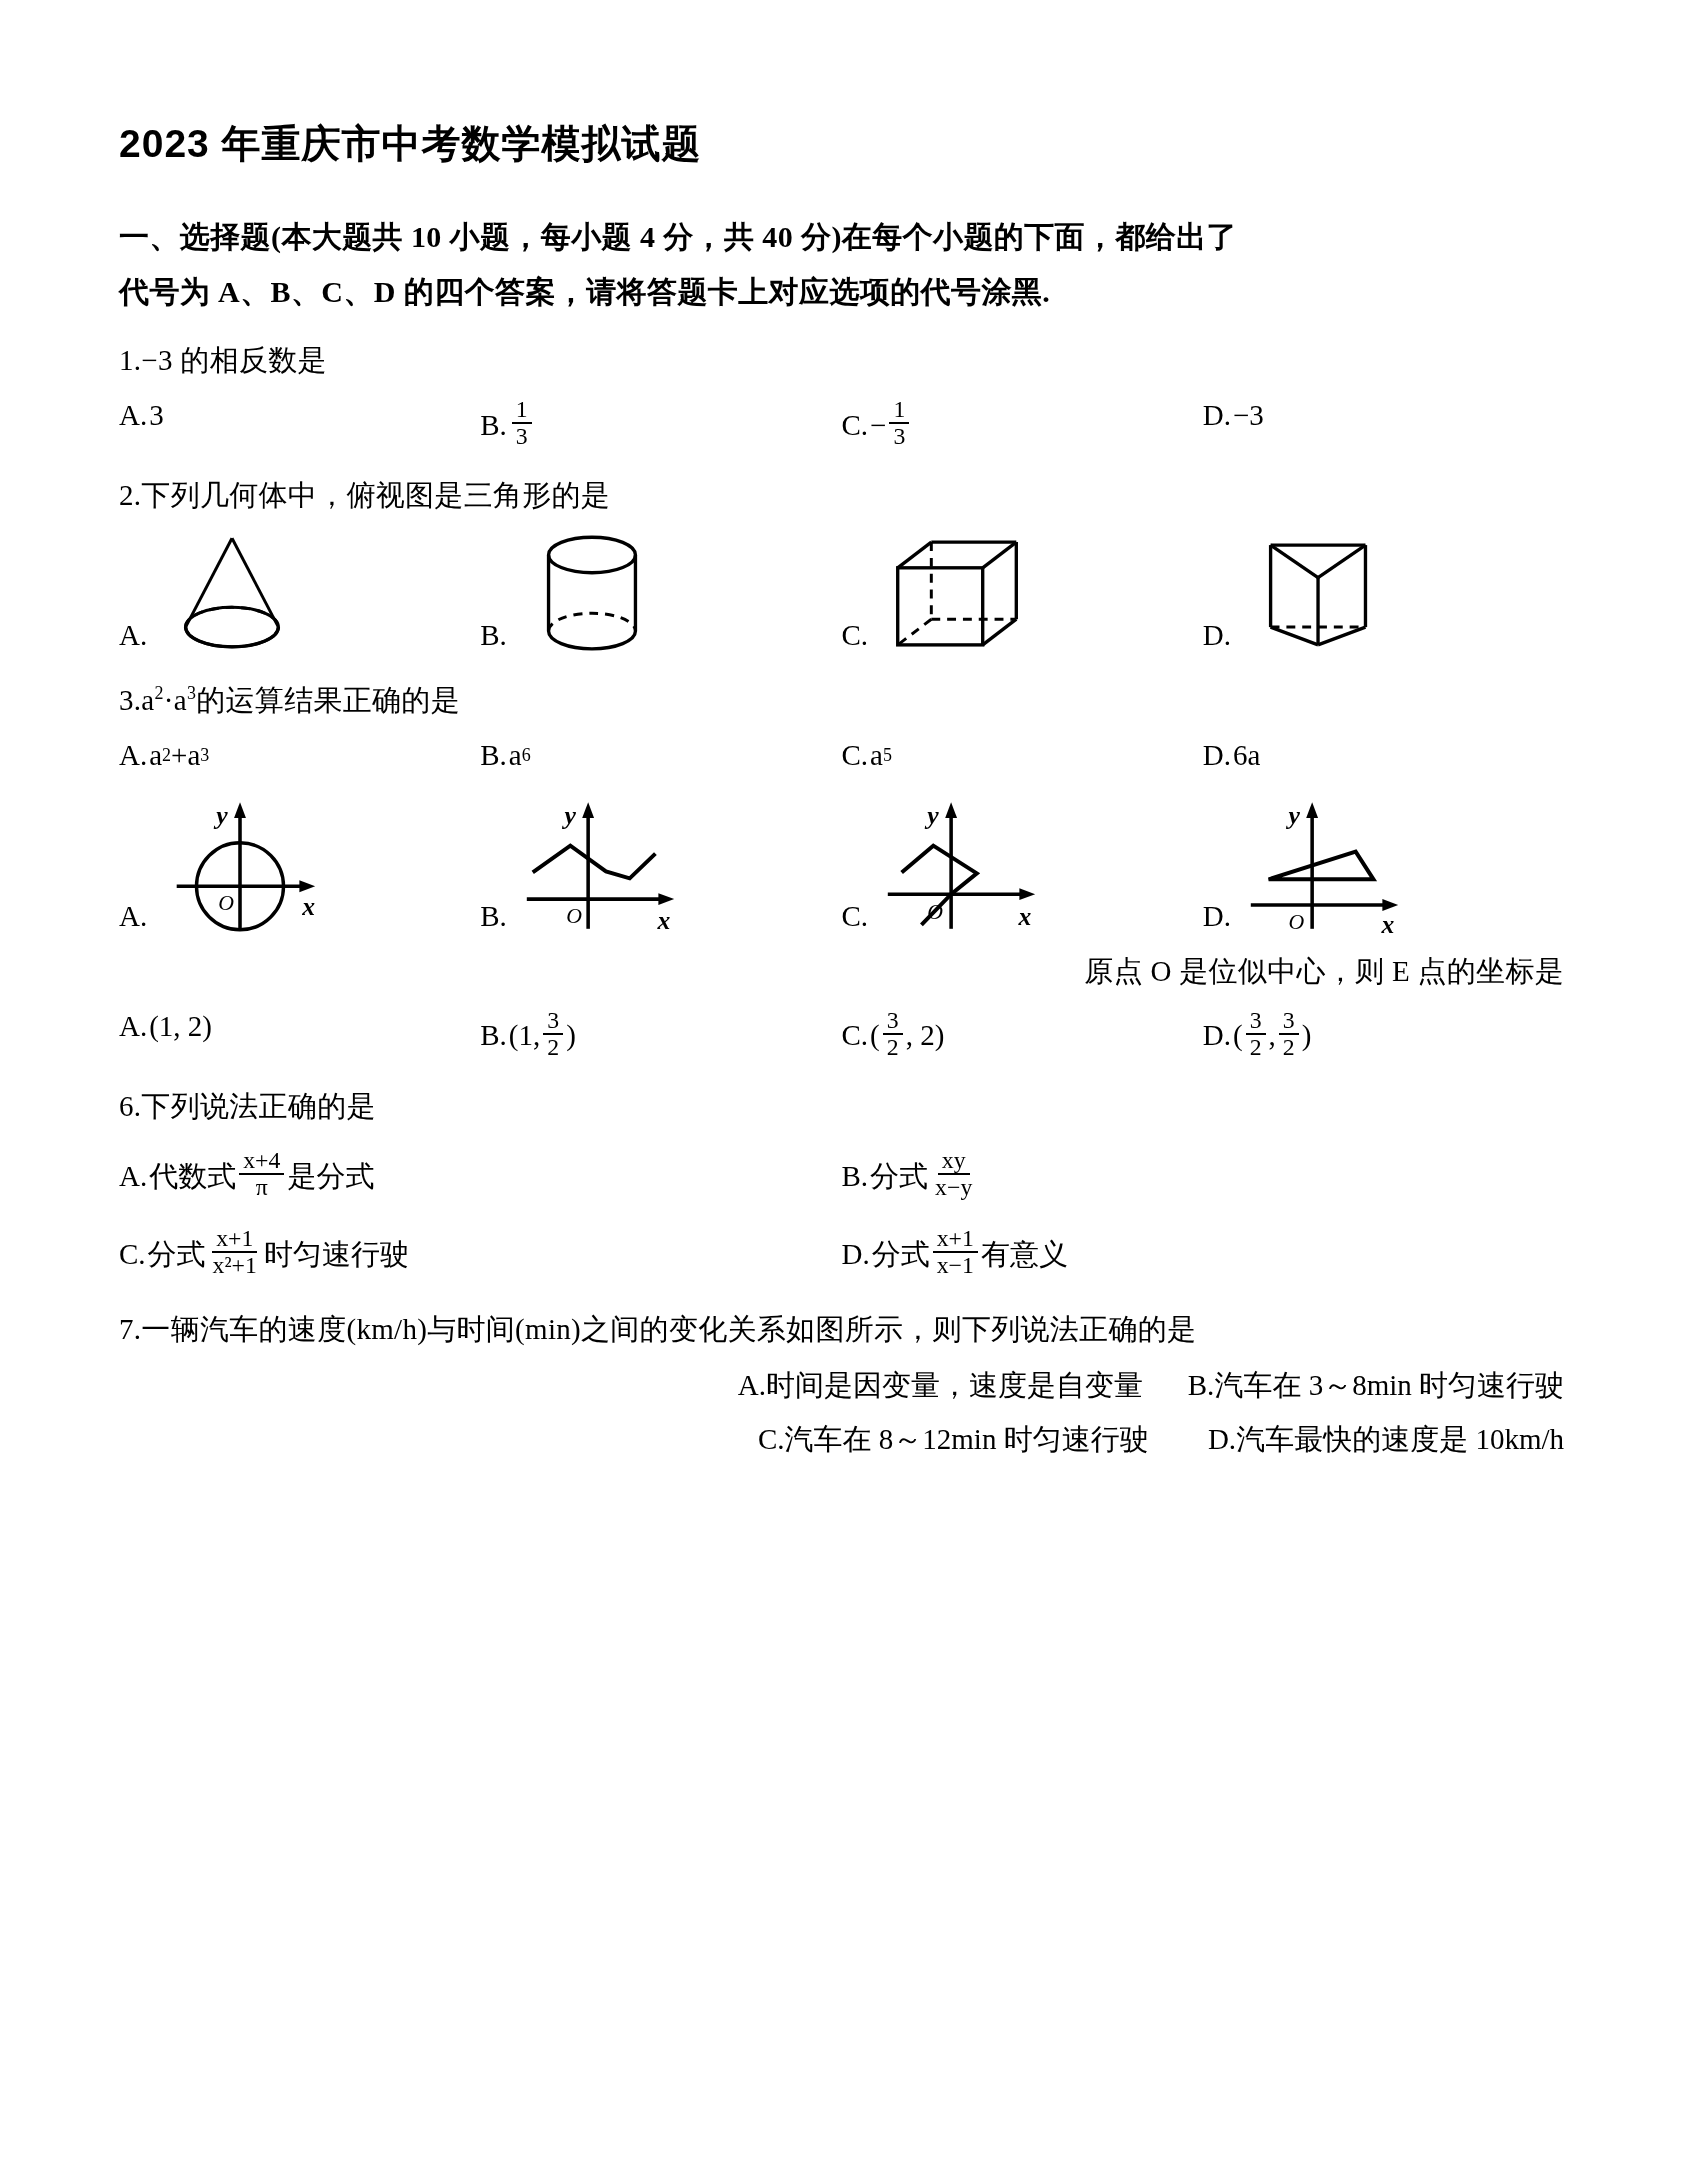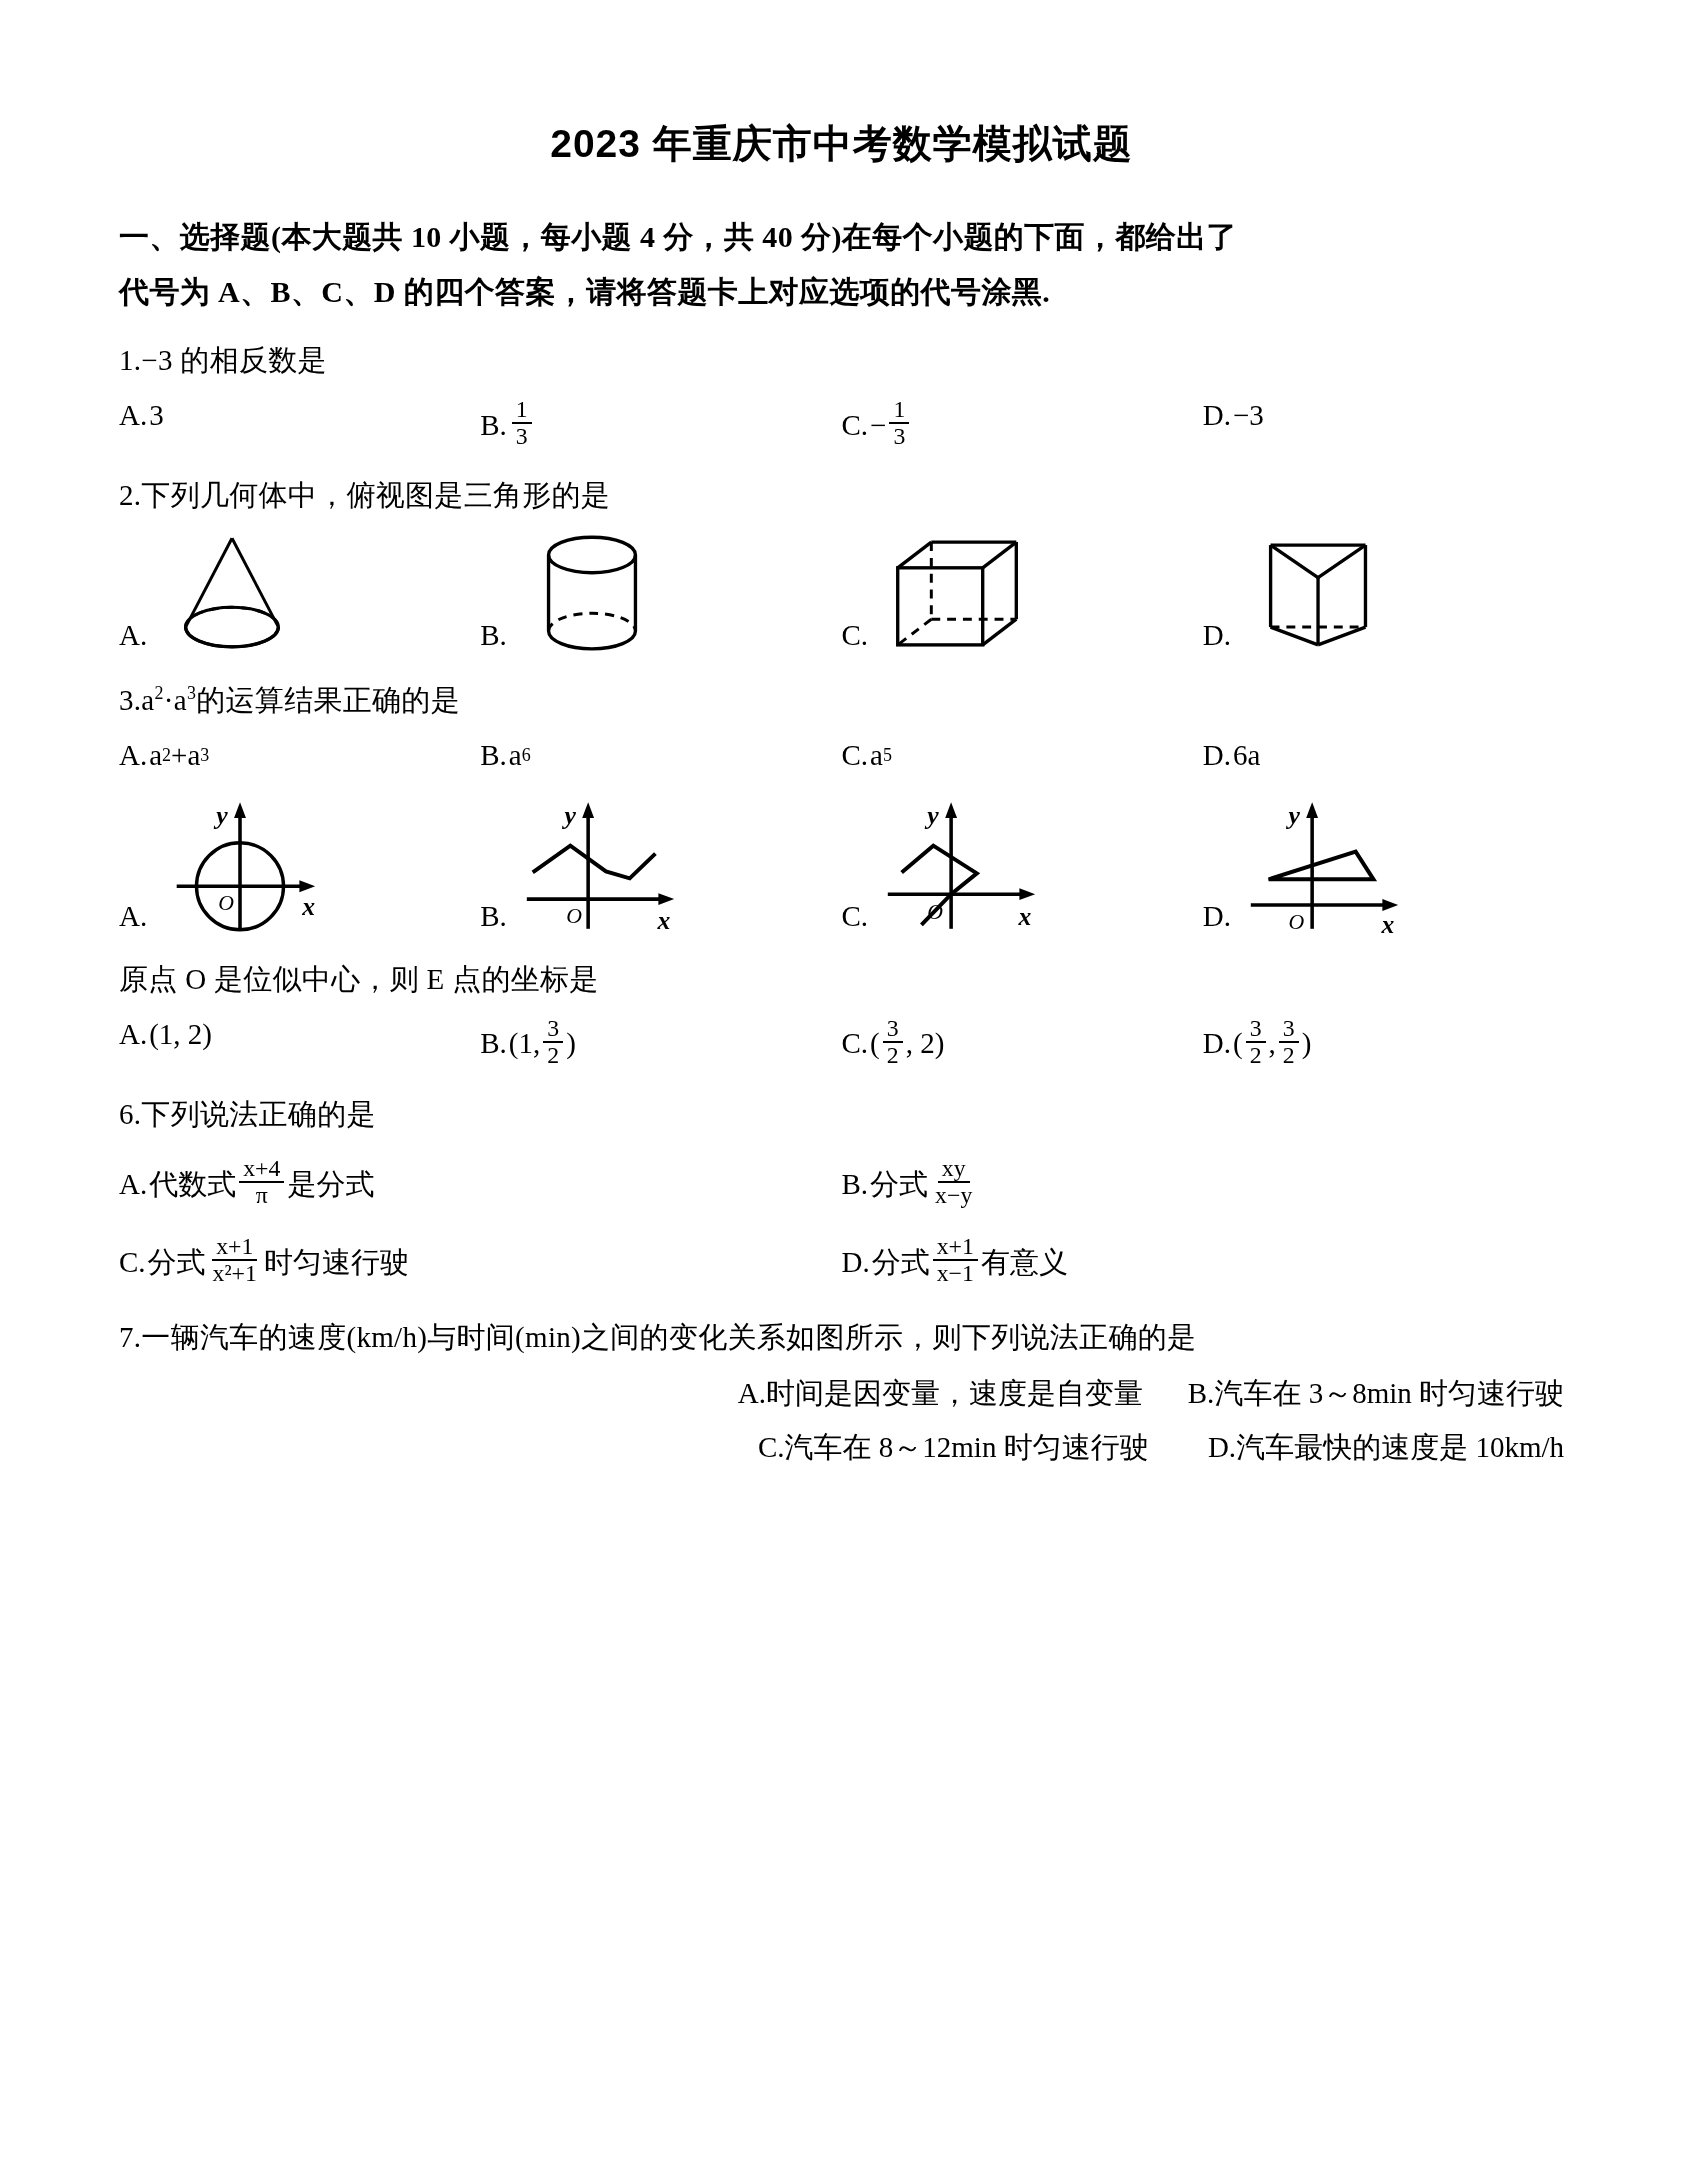--- a/index.html
+++ b/index.html
@@ -23,21 +23,21 @@
     position: relative;
   }
   .inner {
     margin: 0 auto;
     width: 1445px;
     padding-top: 117px;
   }
 
   
   .doc-title {
-    text-align: center;
+    text-align: left;
     font-weight: bold;
     font-size: 39px;
     letter-spacing: 1px;
     font-family: "Liberation Sans", "DejaVu Sans", sans-serif;
     margin: 0 0 42px 0;
   }
 
   
   .para {
     font-size: 30px;
@@ -45,21 +45,21 @@
     margin: 0 0 6px 0;
     letter-spacing: 0.4px;
     font-weight: bold;
   }
   .qtext {
     font-size: 29px;
     line-height: 1.55;
     margin: 22px 0 12px 0;
     letter-spacing: 0.3px;
   }
-  .qtext.tight { margin-top: 18px; }
+  .qtext.tight { margin-top: 10px; text-align: right; }
 
   
   .opts {
     display: flex;
     font-size: 29px;
     margin: 16px 0 6px 0;
     align-items: flex-start;
   }
   .opt {
     display: flex;

